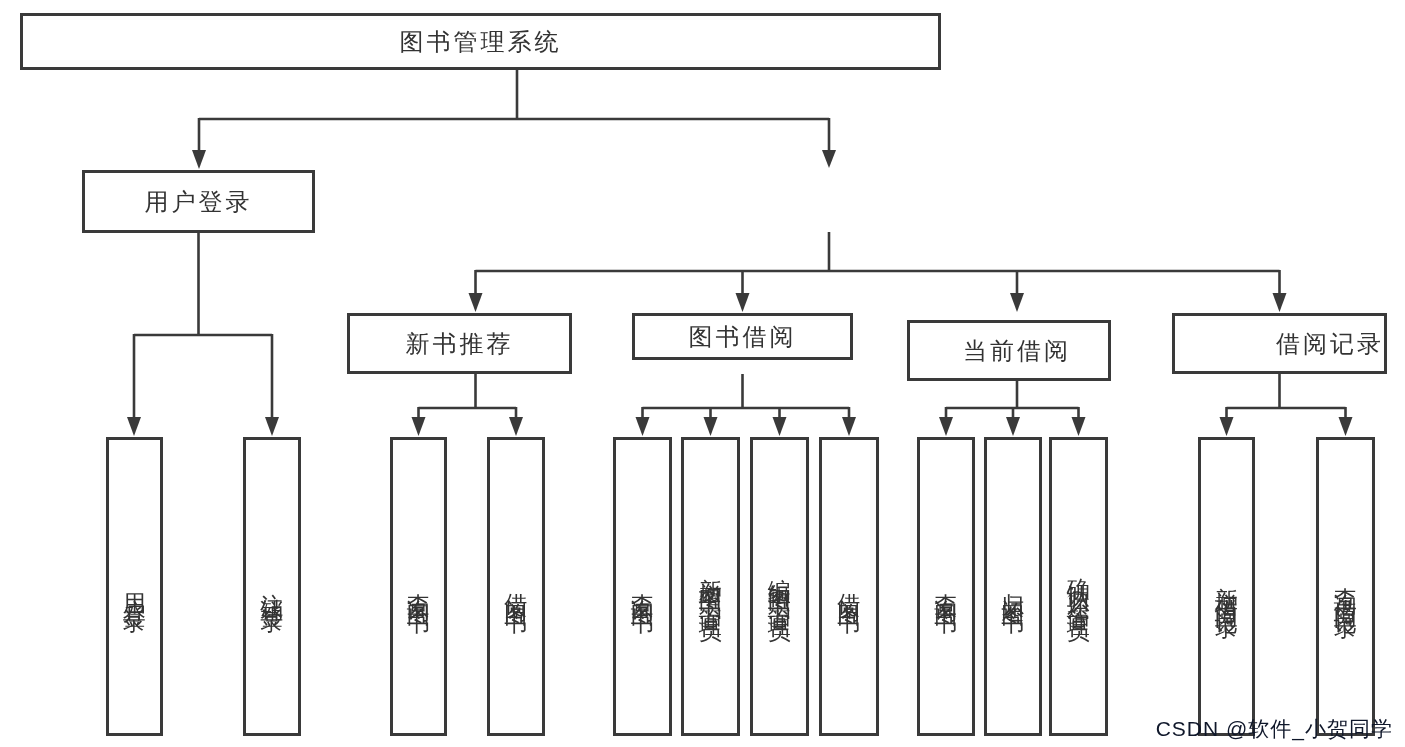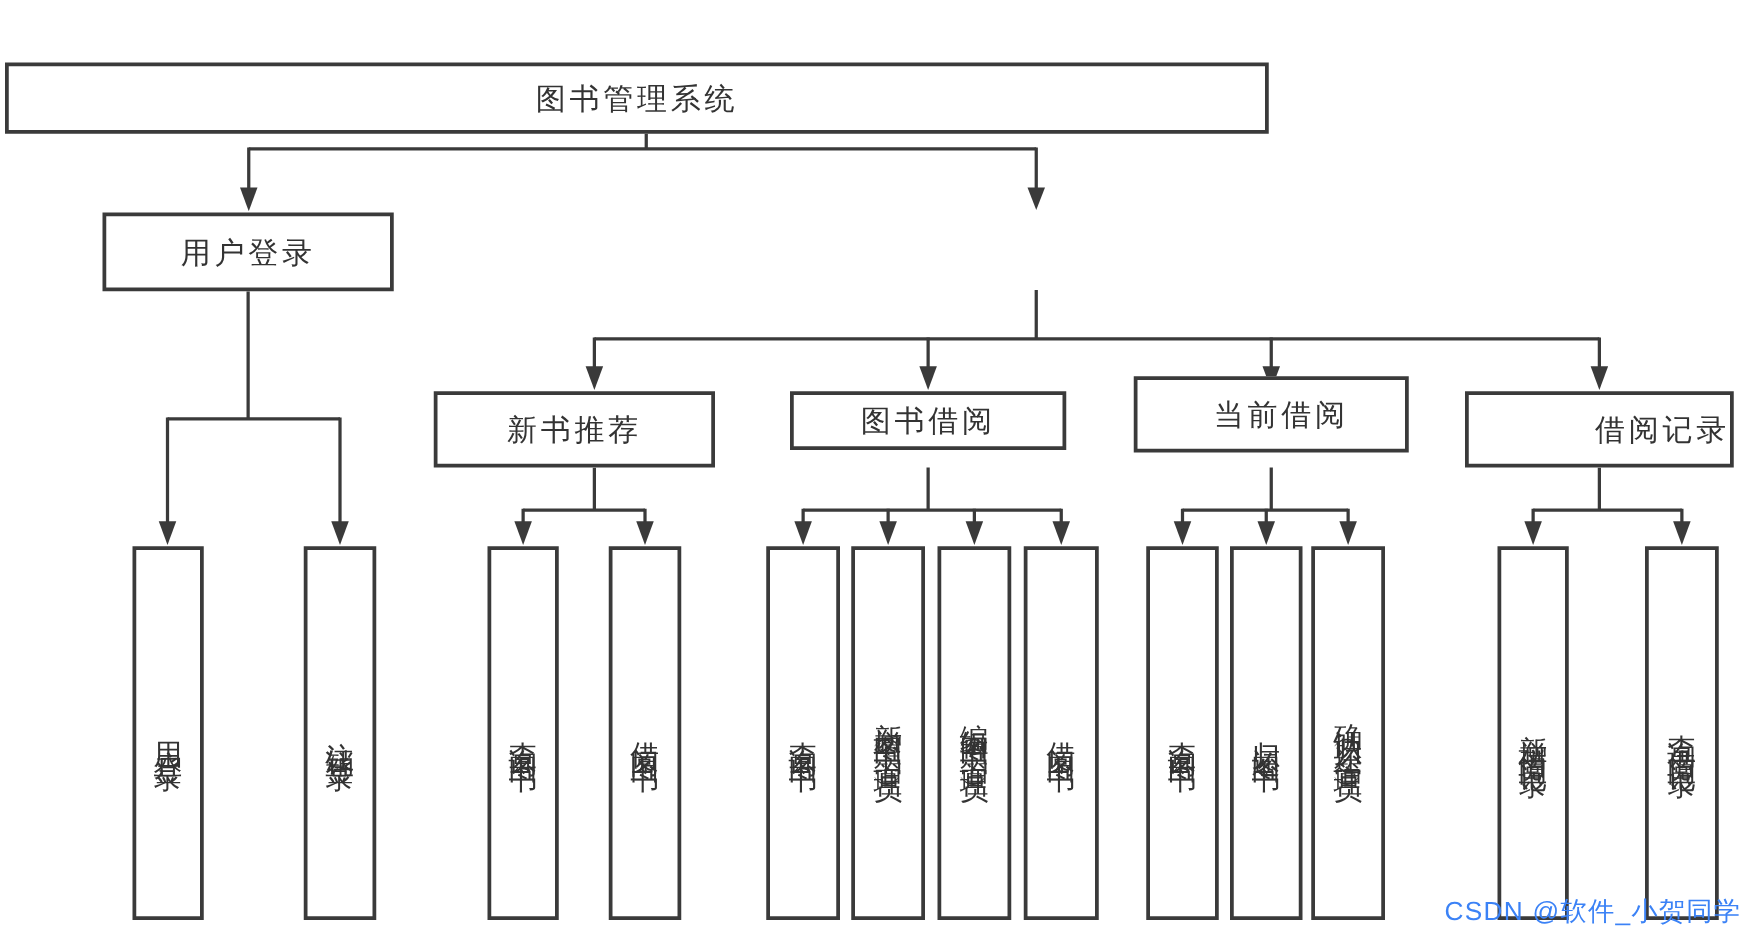--- a/index.html
+++ b/index.html
@@ -36,21 +36,21 @@
     font-size: 23px;
     letter-spacing: 6px;
     line-height: 1.15;
     white-space: nowrap;
     color: #333333;
   }
   .watermark {
     position: absolute;
     right: 12px;
     bottom: 4px;
-    color: #3b82f6;
+    color: #0f172a;
     font-size: 21px;
     letter-spacing: 1px;
     white-space: nowrap;
   }
 </style>
 </head>
 <body>
 
 <div class="canvas">
 
@@ -111,35 +111,35 @@
 
       <line x1="1279.5" y1="374" x2="1279.5" y2="408"></line>
       <line x1="1226.5" y1="408" x2="1345.5" y2="408"></line>
       <line x1="1226.5" y1="407" x2="1226.5" y2="418"></line>
       <polygon points="1219.5,417 1233.5,417 1226.5,436" stroke="none"></polygon>
       <line x1="1345.5" y1="407" x2="1345.5" y2="418"></line>
       <polygon points="1338.5,417 1352.5,417 1345.5,436" stroke="none"></polygon>
     </g>
   </svg>
 
-  <div class="box" style="left:4px; top:13px; width:1011px; height:57px;margin-top:37px;">
+  <div class="box" style="left:20px; top:13px; width:921px; height:57px;">
     <span>图书管理系统</span>
   </div>
 
   <div class="box" style="left:82px; top:170px; width:233px; height:63px;">
     <span>用户登录</span>
   </div>
 
   <div class="box" style="left:347px; top:313px; width:225px; height:61px;">
     <span>新书推荐</span>
   </div>
   <div class="box" style="left:632px; top:313px; width:221px; height:47px;">
     <span>图书借阅</span>
   </div>
-  <div class="box" style="left:907px; top:301px; width:220px; height:61px;padding-left:16px;">
+  <div class="box" style="left:907px; top:320px; width:204px; height:61px;padding-left:16px;">
     <span>当前借阅</span>
   </div>
   <div class="box" style="left:1172px; top:313px; width:215px; height:61px;justify-content:flex-end;">
     <span>借阅记录</span>
   </div>
 
   <div class="box leaf" style="left:106px; top:437px; width:57px; height:299px;">
     <span class="vtext">用户登录</span>
   </div>
   <div class="box leaf" style="left:243px; top:437px; width:58px; height:299px;">

